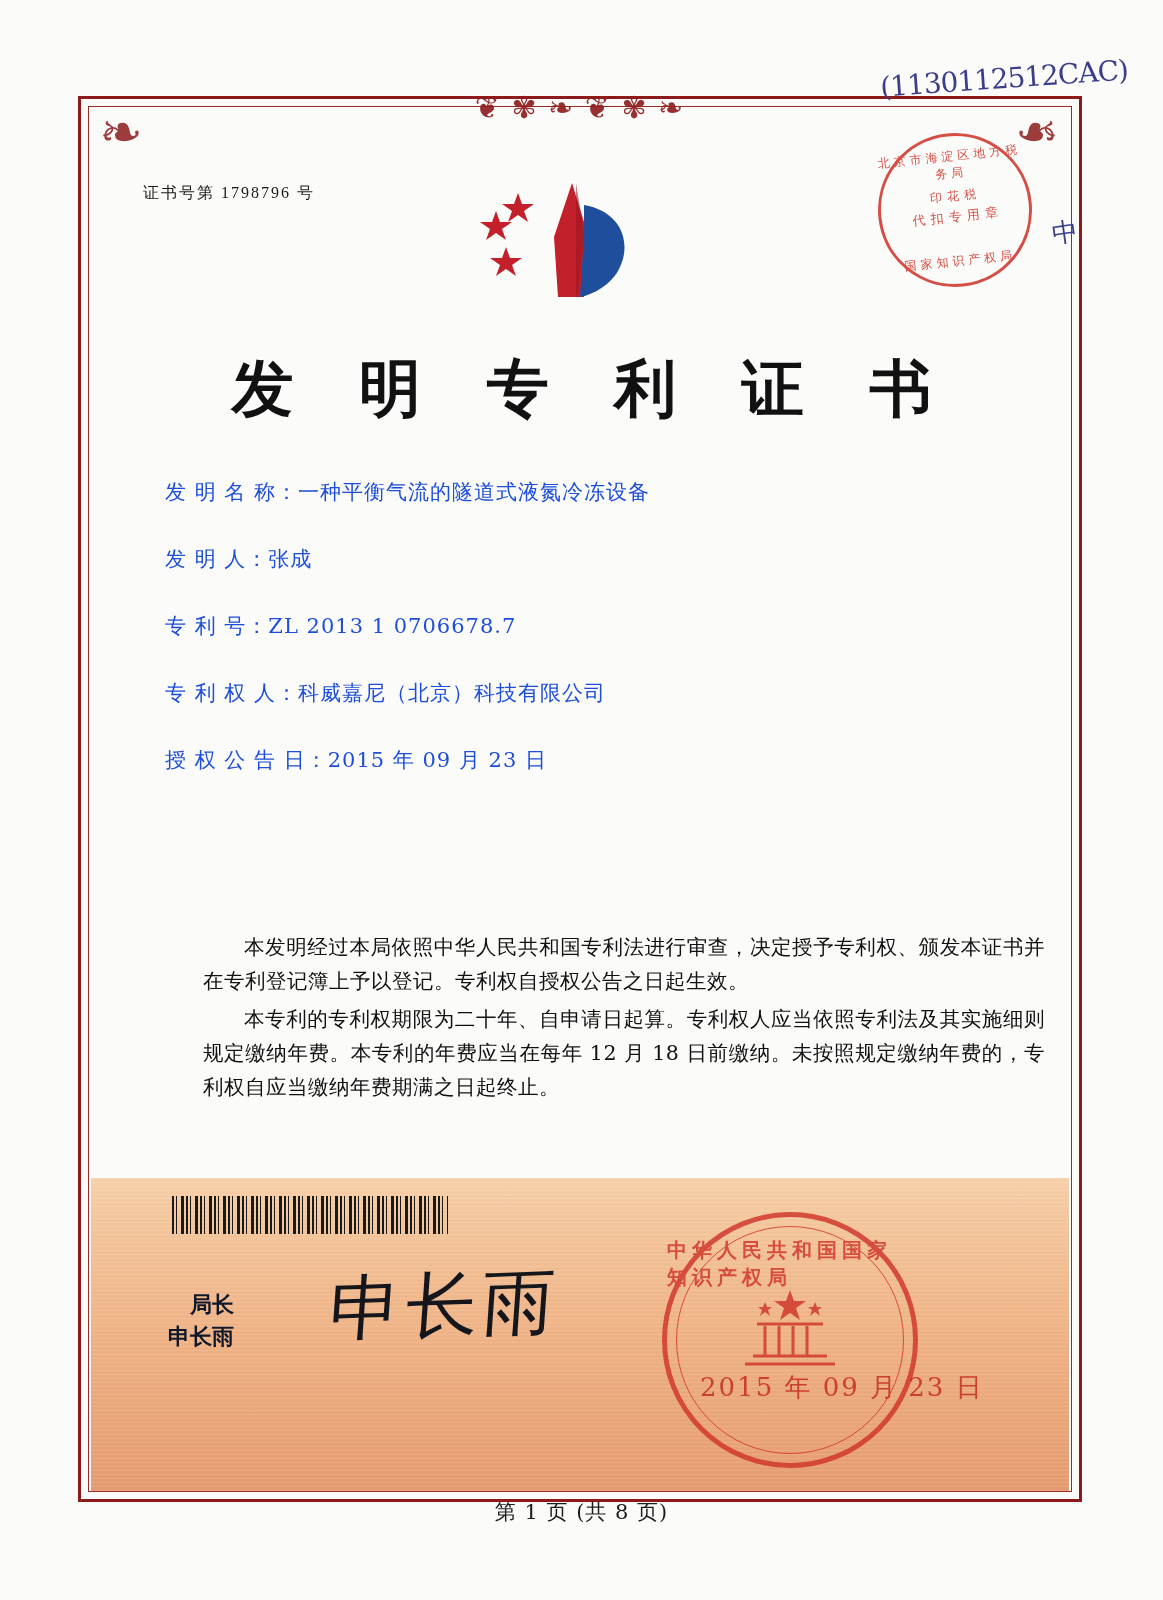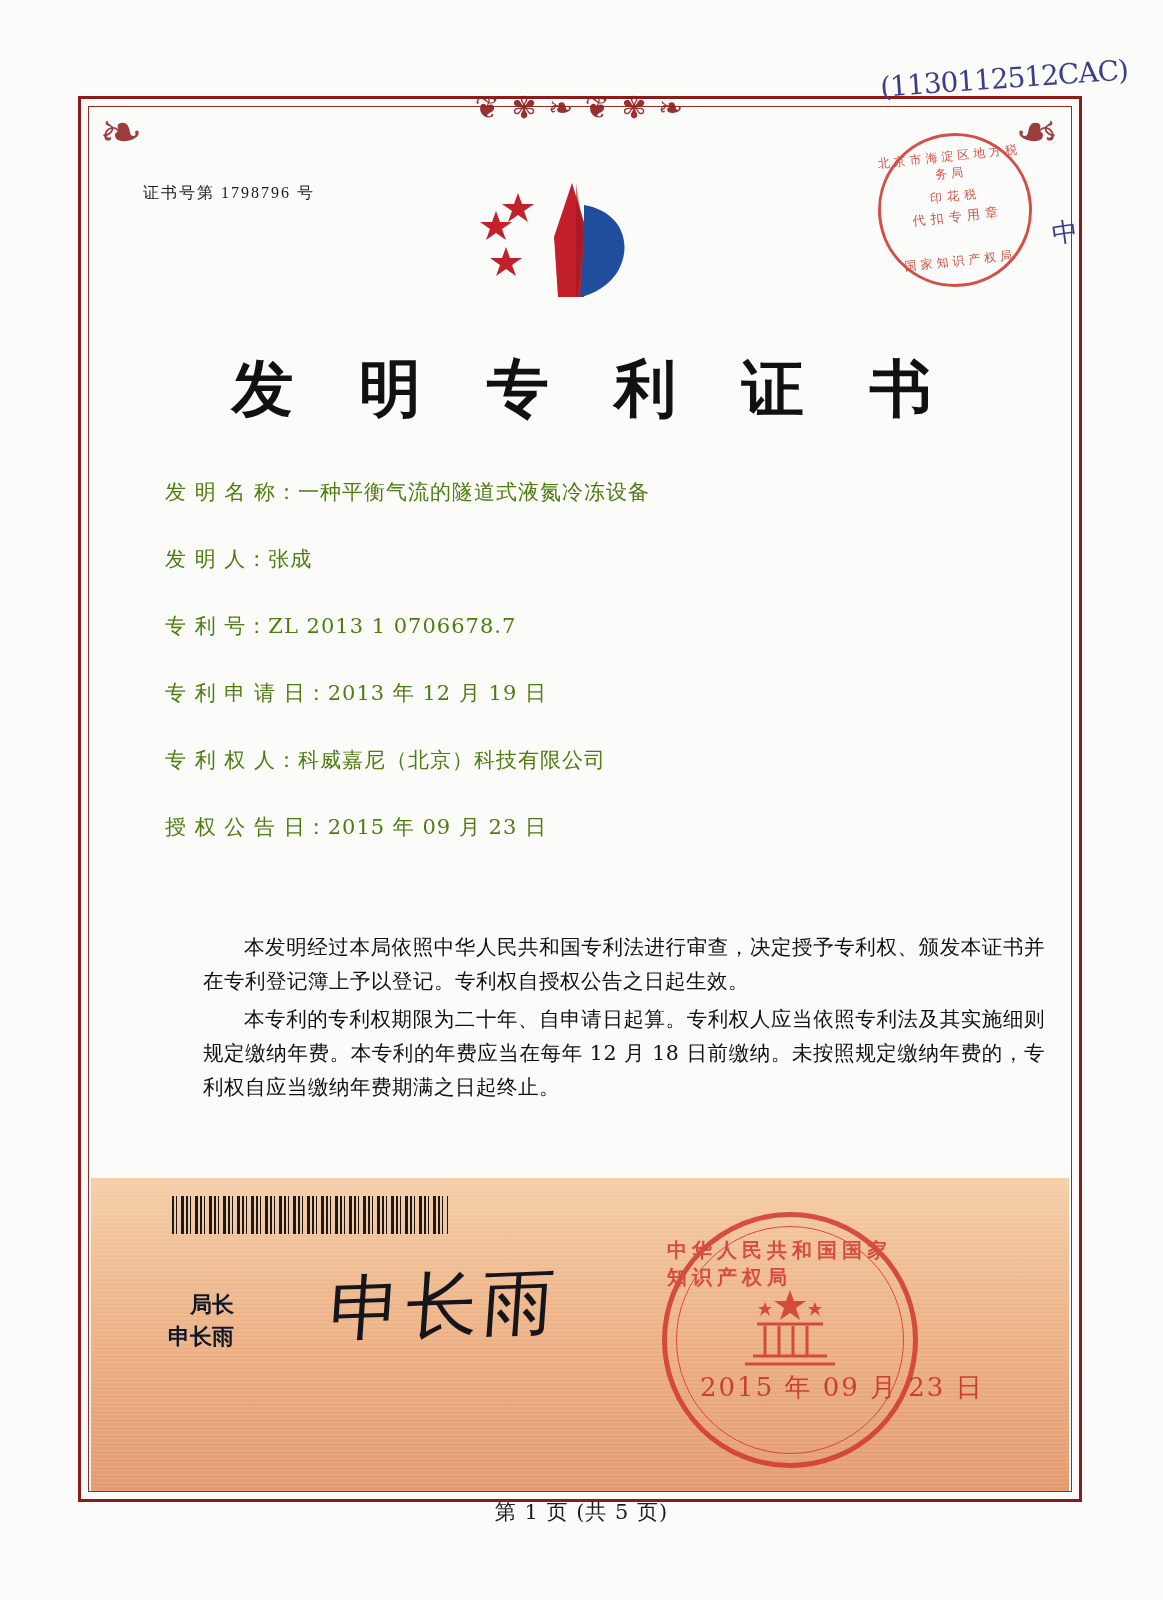--- a/index.html
+++ b/index.html
@@ -159,21 +159,21 @@
 
   
   .fields {
     position: absolute;
     left: 165px;
     top: 478px;
     width: 840px;
   }
   .field-row {
     font-size: 21px;
-    color: #4d7c0f;
+    color: #1d4ed8;
     margin-bottom: 39px;
     white-space: nowrap;
     font-family: "DejaVu Serif", "Liberation Serif", serif;
   }
   .field-label {
     letter-spacing: 1px;
   }
   .field-value {
     letter-spacing: 1px;
   }
@@ -374,23 +374,20 @@
 
   <div class="fields">
     <div class="field-row">
       <span class="field-label">发  明  名  称：</span><span class="field-value">一种平衡气流的隧道式液氮冷冻设备</span>
     </div>
     <div class="field-row">
       <span class="field-label">发    明    人：</span><span class="field-value">张成</span>
     </div>
     <div class="field-row">
       <span class="field-label">专    利    号：</span><span class="field-value">ZL 2013 1 0706678.7</span>
-    </div>
-    <div class="field-row">
-      <span class="field-label">专 利 申 请 日：</span><span class="field-value">2013 年 12 月 19 日</span>
     </div>
     <div class="field-row">
       <span class="field-label">专  利  权  人：</span><span class="field-value">科威嘉尼（北京）科技有限公司</span>
     </div>
     <div class="field-row">
       <span class="field-label">授 权 公 告 日：</span><span class="field-value">2015 年 09 月 23 日</span>
     </div>
   </div>
 
   <div class="body-text">
@@ -421,15 +418,15 @@
         <g fill="#d0342a">
           <polygon points="55,4 59,15 71,15 61,22 65,34 55,27 45,34 49,22 39,15 51,15"></polygon>
           <polygon points="80,16 82,21 87,21 83,24 85,30 80,26 75,30 77,24 73,21 78,21"></polygon>
           <polygon points="30,16 32,21 37,21 33,24 35,30 30,26 25,30 27,24 23,21 28,21"></polygon>
         </g>
       </svg>
     </div>
   </div>
   <div class="seal-date">2015 年 09 月 23 日</div>
 
-  <div class="page-footer">第 1 页 (共 5 页)</div>
+  <div class="page-footer">第 1 页 (共 8 页)</div>
 
 </div>
 
 </body></html>

